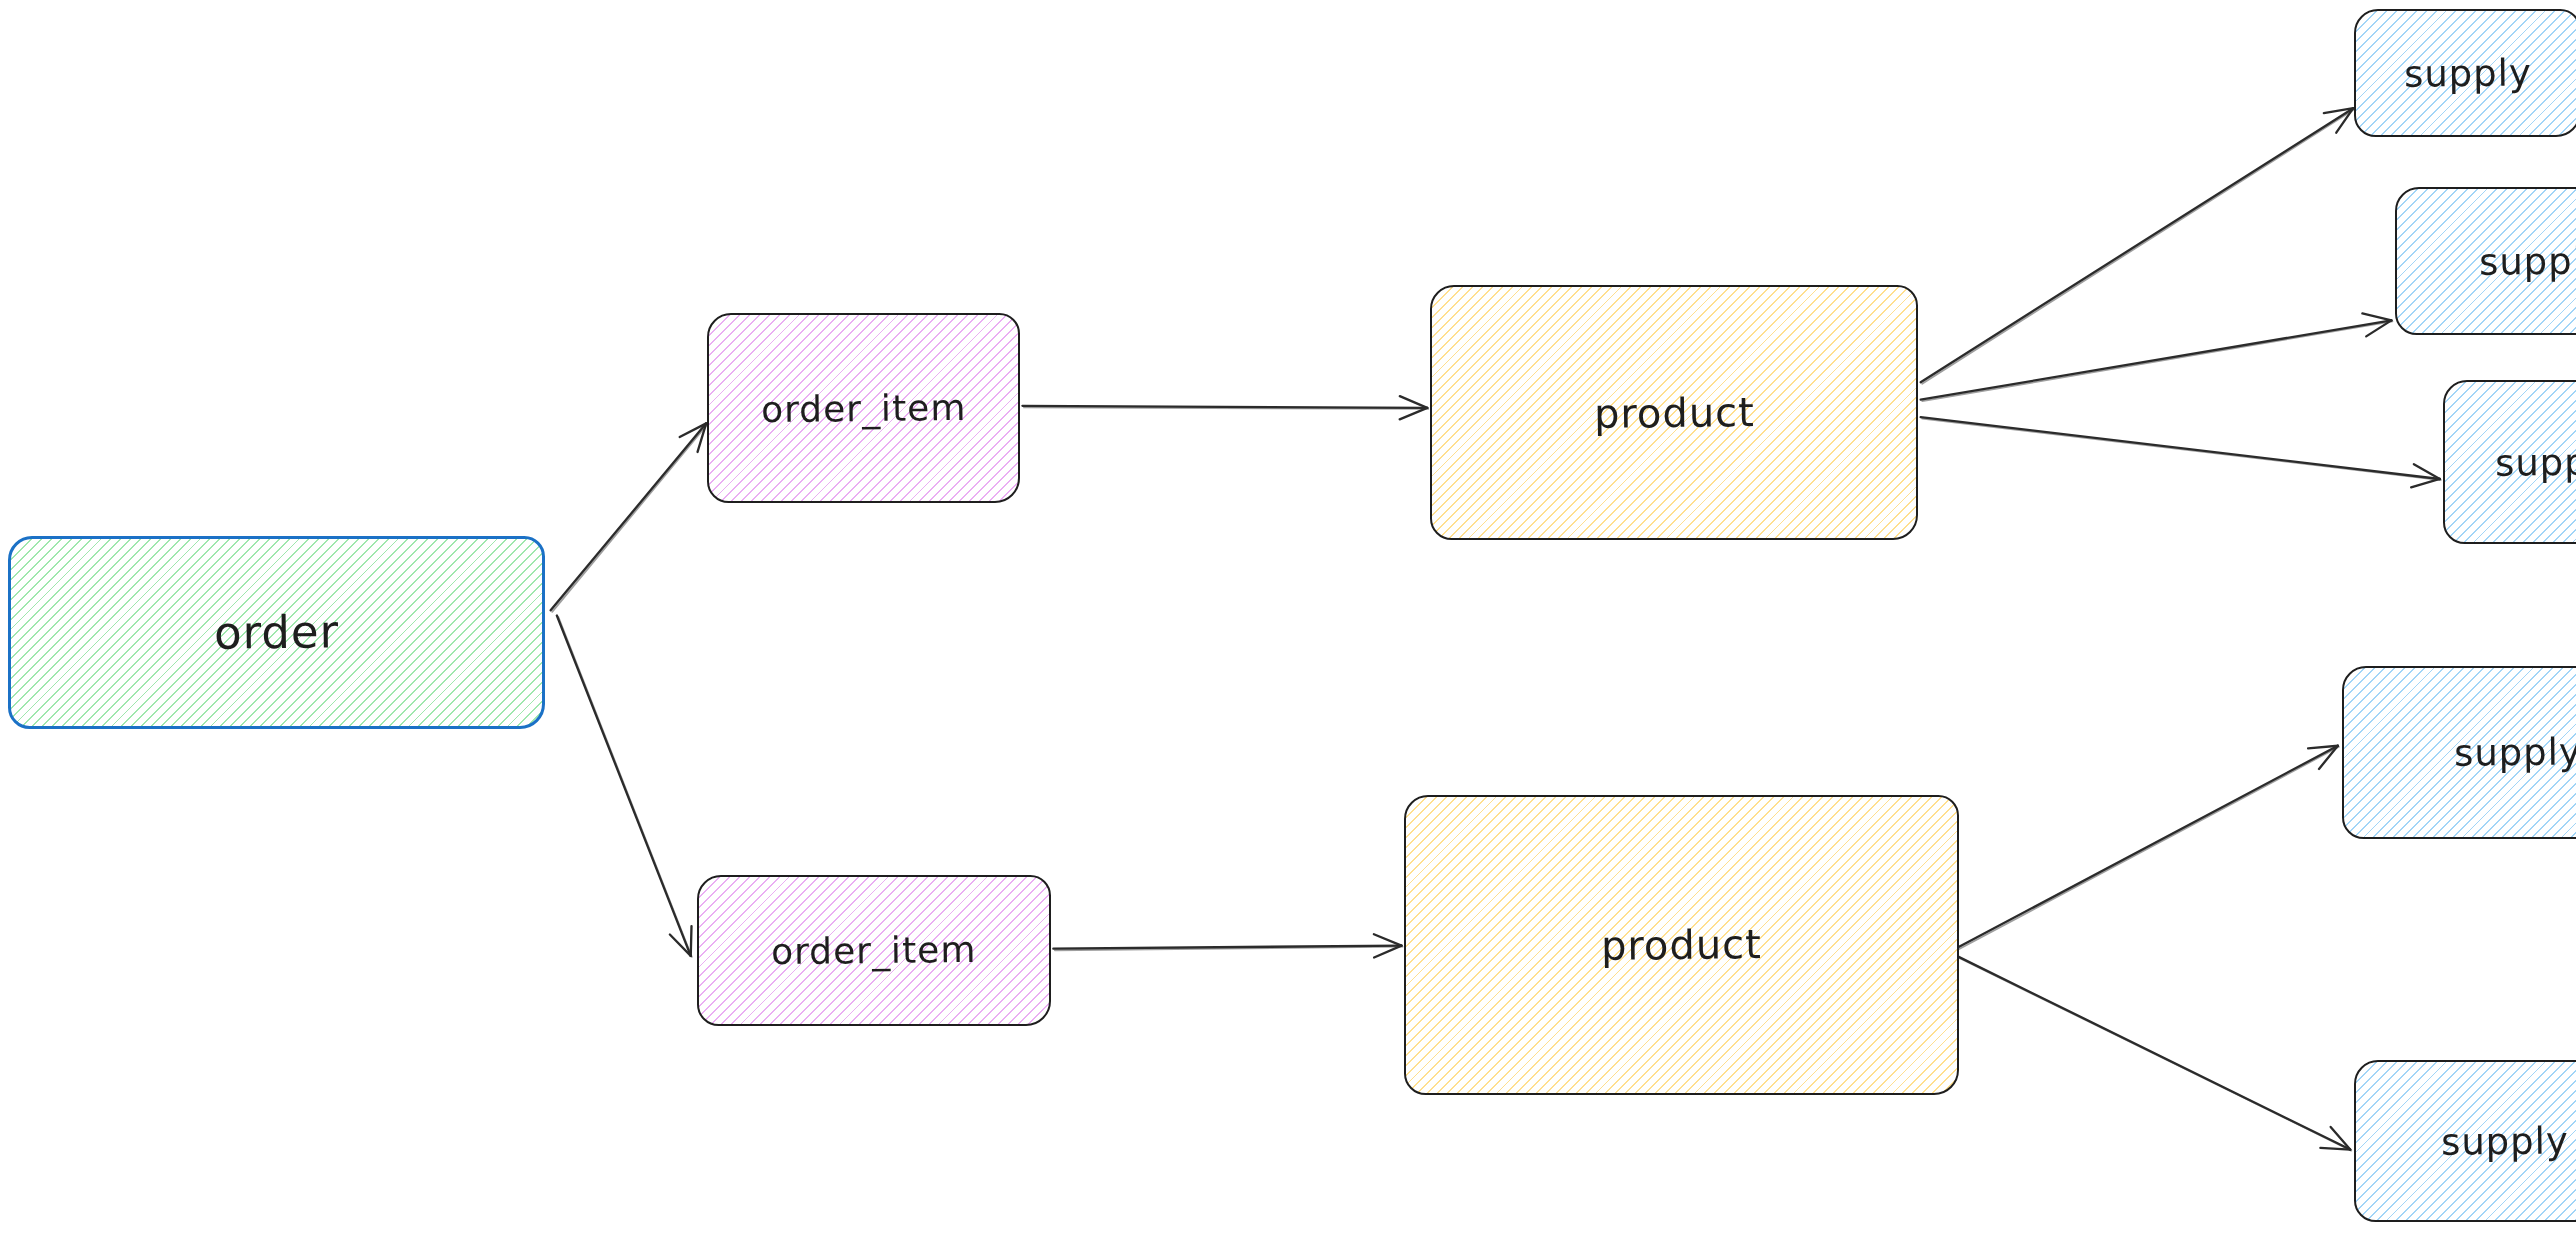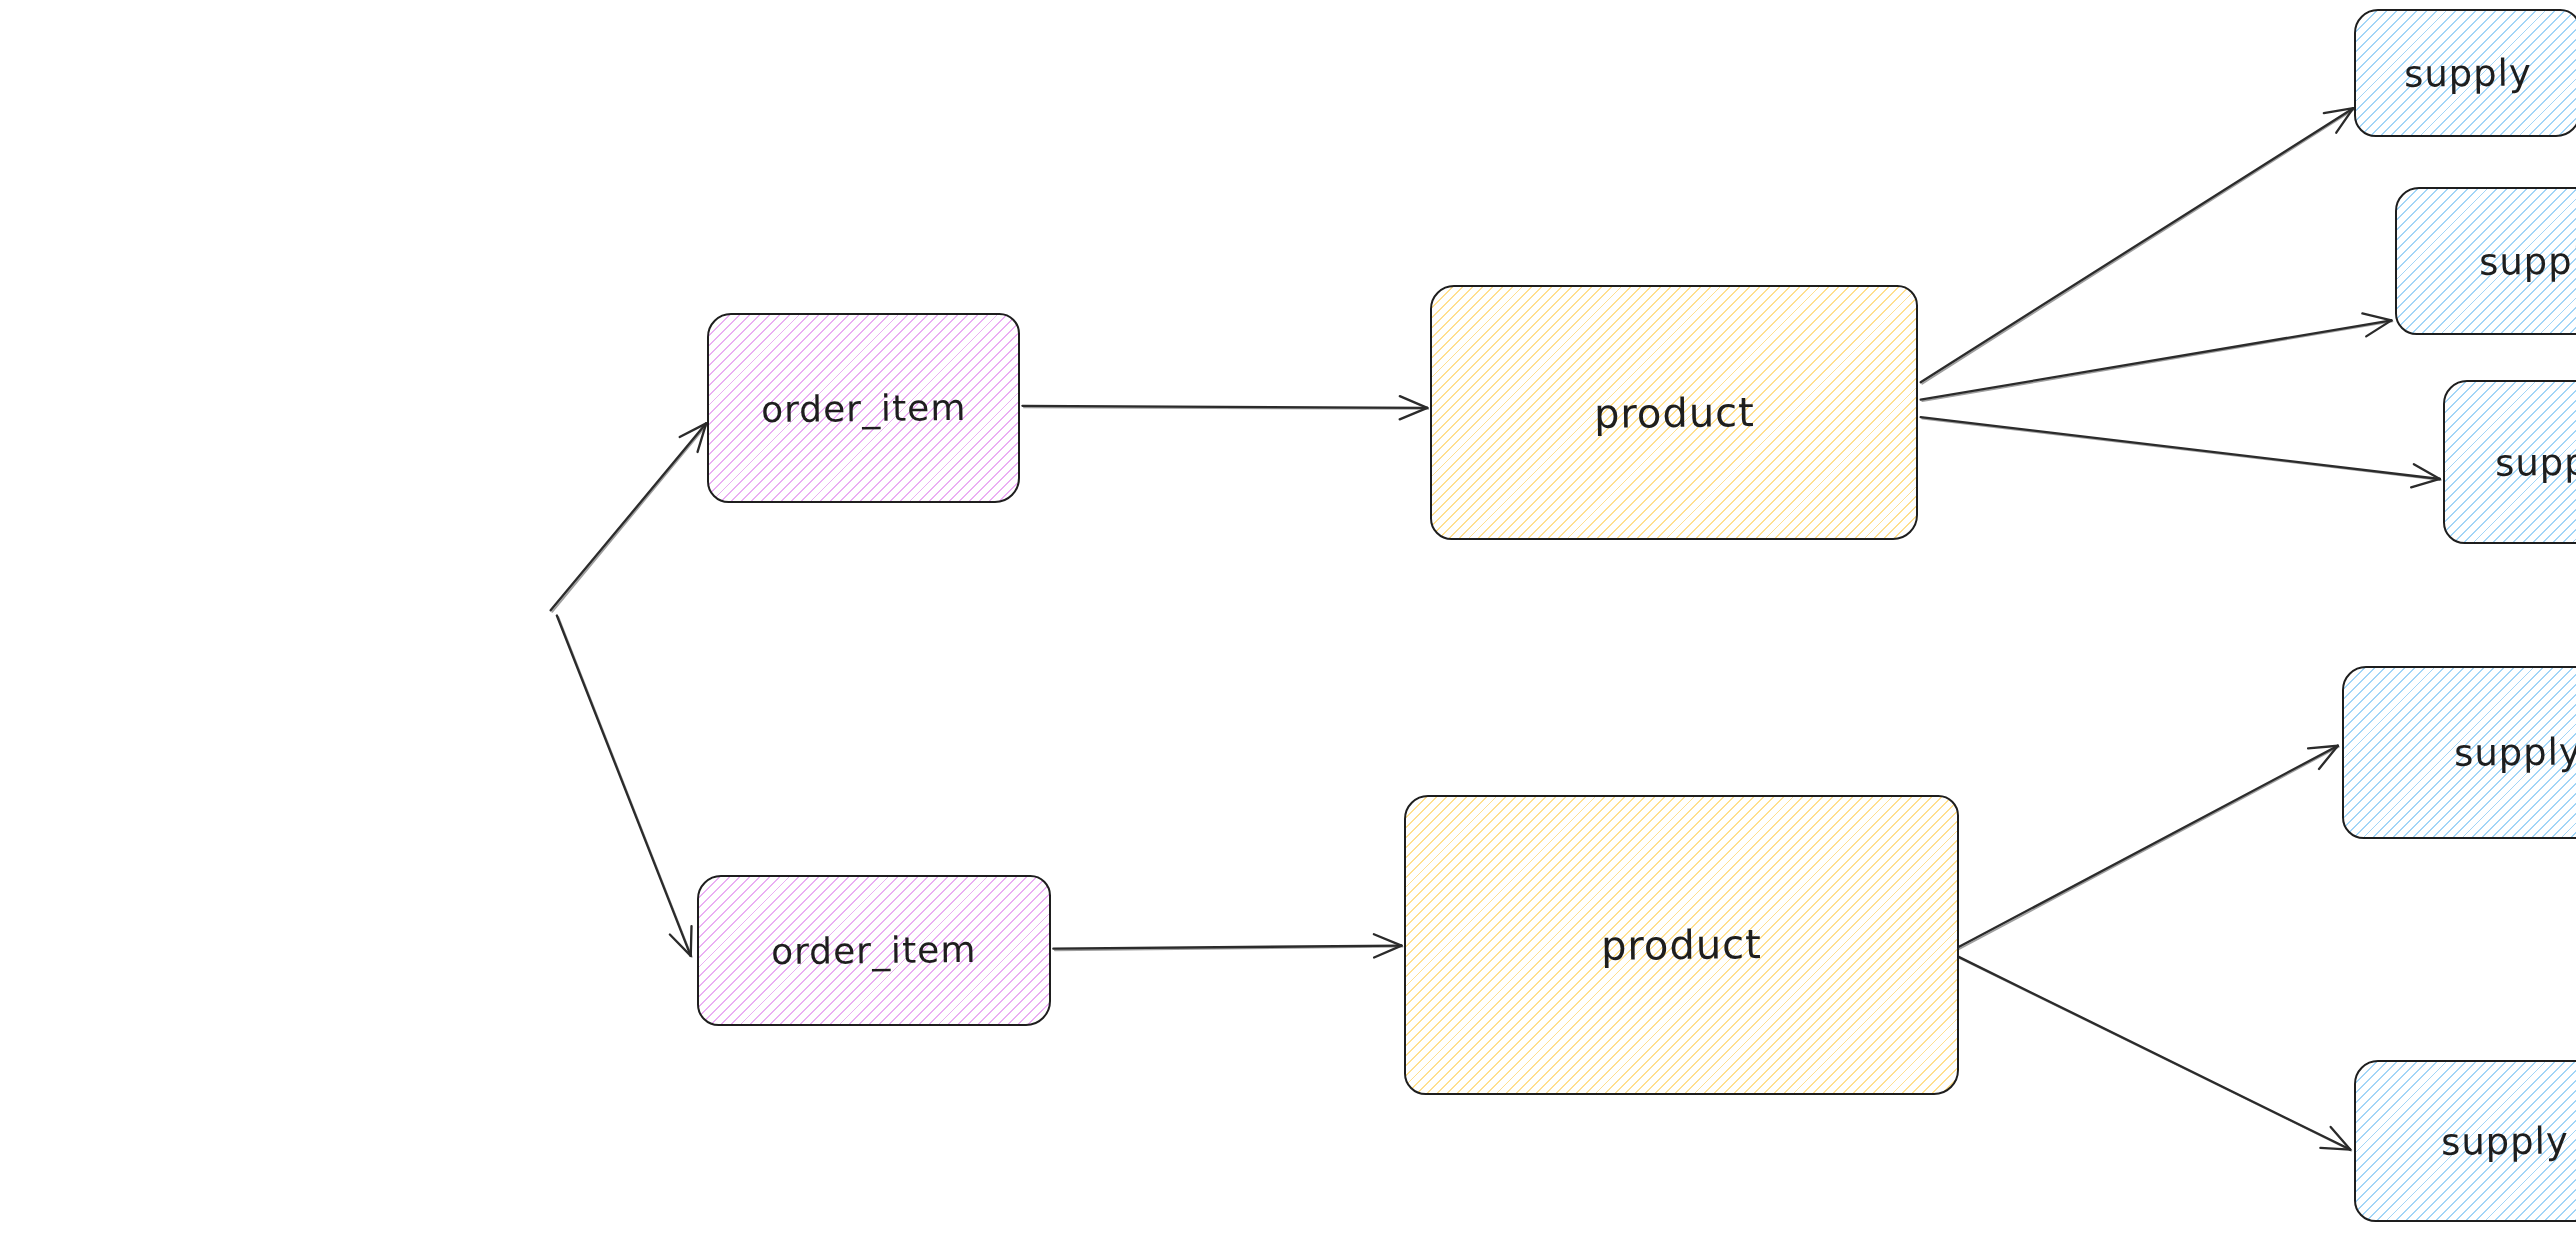--- a/index.html
+++ b/index.html
@@ -114,20 +114,23 @@
         <line x1="4538" y1="1448" x2="4501.398586481158" y2="1492.992627489654" stroke="#2b2b2b" stroke-width="4.5" stroke-linecap="round"></line>
       </g>
       <g>
         <line x1="3797" y1="1857" x2="4564" y2="2234" stroke="#2b2b2b" stroke-width="3.5" stroke-linecap="round" stroke-opacity="0.45"></line>
         <line x1="3794" y1="1854" x2="4562" y2="2232" stroke="#2b2b2b" stroke-width="4.5" stroke-linecap="round"></line>
         <line x1="4562" y1="2232" x2="4524.043511717632" y2="2188.1444986658407" stroke="#2b2b2b" stroke-width="4.5" stroke-linecap="round"></line>
         <line x1="4562" y1="2232" x2="4504.095448948906" y2="2228.673896037221" stroke="#2b2b2b" stroke-width="4.5" stroke-linecap="round"></line>
       </g>
     </svg>
 
+  <div class="node" id="n-order" style="border-color: rgb(27, 113, 198); background-image: repeating-linear-gradient(135deg, rgb(159, 231, 173) 0px, rgb(159, 231, 173) 1.3px, transparent 1.3px, transparent 7px);">
+    <span class="label">order</span>
+  </div>
 
   <div class="node" id="n-order_item_1" style="border-color: rgb(30, 30, 30); background-image: repeating-linear-gradient(135deg, rgb(234, 174, 243) 0px, rgb(234, 174, 243) 1.3px, transparent 1.3px, transparent 7px);">
     <span class="label">order_item</span>
   </div>
 
   <div class="node" id="n-order_item_2" style="border-color: rgb(30, 30, 30); background-image: repeating-linear-gradient(135deg, rgb(234, 174, 243) 0px, rgb(234, 174, 243) 1.3px, transparent 1.3px, transparent 7px);">
     <span class="label">order_item</span>
   </div>
 
   <div class="node" id="n-product_1" style="border-color: rgb(30, 30, 30); background-image: repeating-linear-gradient(135deg, rgb(255, 223, 143) 0px, rgb(255, 223, 143) 1.3px, transparent 1.3px, transparent 7px);">

